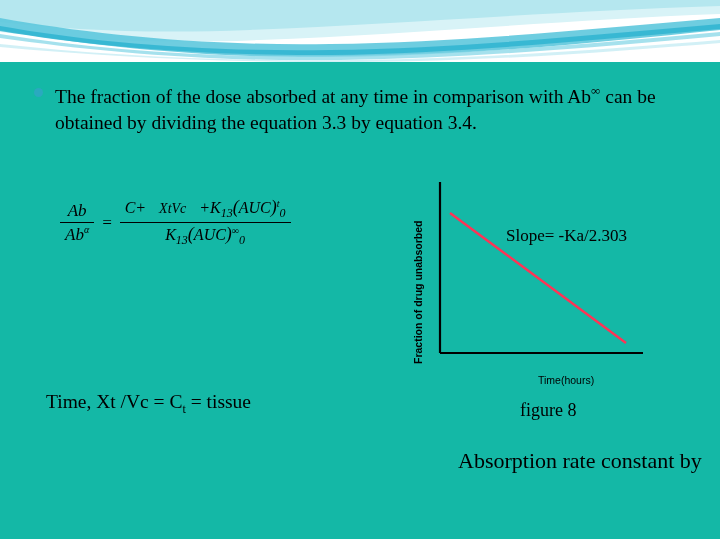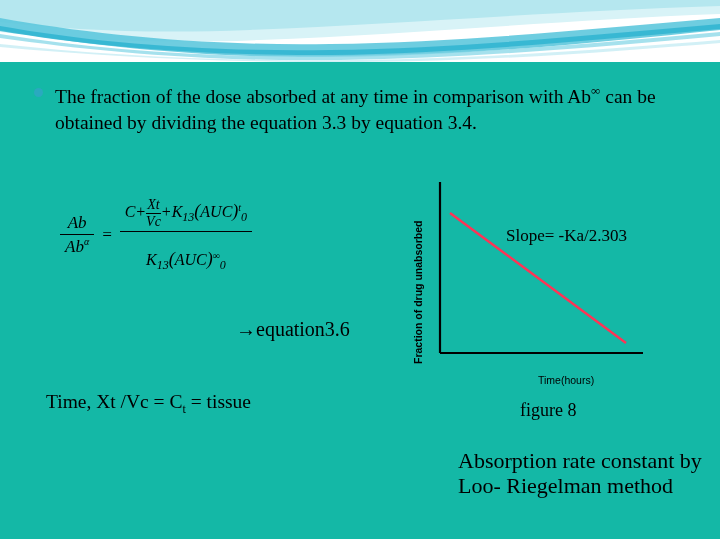--- a/index.html
+++ b/index.html
@@ -95,28 +95,28 @@
     background: #000;
   }
   .f-left { font-size: 17px; }
   .eq-sign {
     font-size: 17px;
     font-style: italic;
     padding: 0 7px;
   }
   .f-right { font-size: 16px; }
   .f-right .num { font-size: 16px; }
-  .f-right .den { font-size: 16px; margin-top: 16px; }
+  .f-right .den { font-size: 16px; }
   .innerfrac {
     display: inline-flex;
-    flex-direction: column;
+    flex-direction: row;
     align-items: center;
     vertical-align: middle;
     font-size: 14px;
-    margin: 0 0;
+    margin: 0 13px;
   }
   .innerfrac .bar { width: 100%; height: 1px; background: #000; }
   .sub { font-size: 12px; vertical-align: sub; }
   .sup { font-size: 10px; vertical-align: super; }
   .paren { font-size: 18px; }
 
   .eqlabel {
     position: absolute;
     left: 236px;
     top: 318px;
@@ -250,21 +250,20 @@
         </span>
         <span class="bar"></span>
         <span class="den">
           <span>K</span><span class="sub">13</span><span class="paren">(</span><span>AUC</span><span class="paren">)</span><span class="sup">∞</span><span class="sub">0</span>
         </span>
       </span>
 
     </div>
   </div>
 
-  <div class="eqlabel">→equation3.6</div>
 
   <div class="where-text">
     <span>Time, Xt /Vc = C</span><span class="sub">t</span><span> = tissue</span><br>
   </div>
 
   <div class="chart-wrap">
     <svg width="290" height="210" viewBox="0 0 290 210" xmlns="http://www.w3.org/2000/svg">
 
       <line x1="42" y1="4" x2="42" y2="175" stroke="#000000" stroke-width="2.2"></line>
       <line x1="42" y1="175" x2="245" y2="175" stroke="#000000" stroke-width="2.2"></line>
@@ -273,16 +272,15 @@
     </svg>
     <div class="ylabel ylabel-pos">Fraction of drug unabsorbed</div>
     <div class="xlabel">Time(hours)</div>
     <div class="slope-label">Slope= -Ka/2.303</div>
   </div>
 
   <div class="figure-caption">figure 8</div>
 
   <div class="figure-desc">
     <span>Absorption rate constant by</span><br>
-    <span>Loo- Riegelman method</span>
   </div>
 
 </div>
 
 </body></html>

